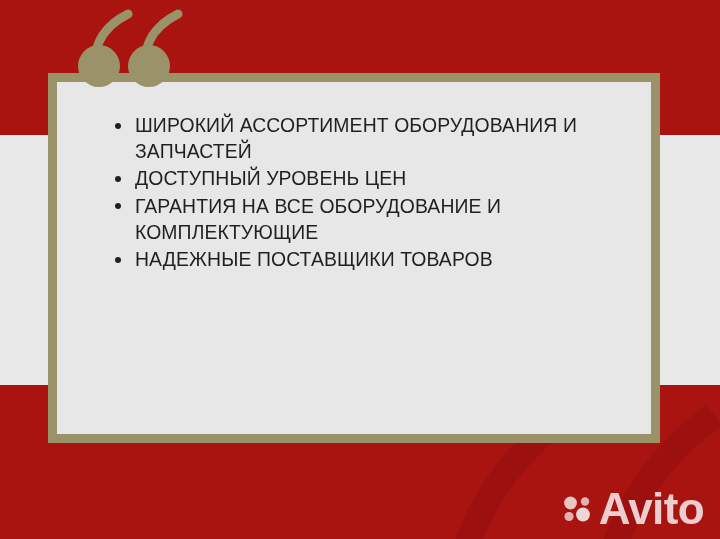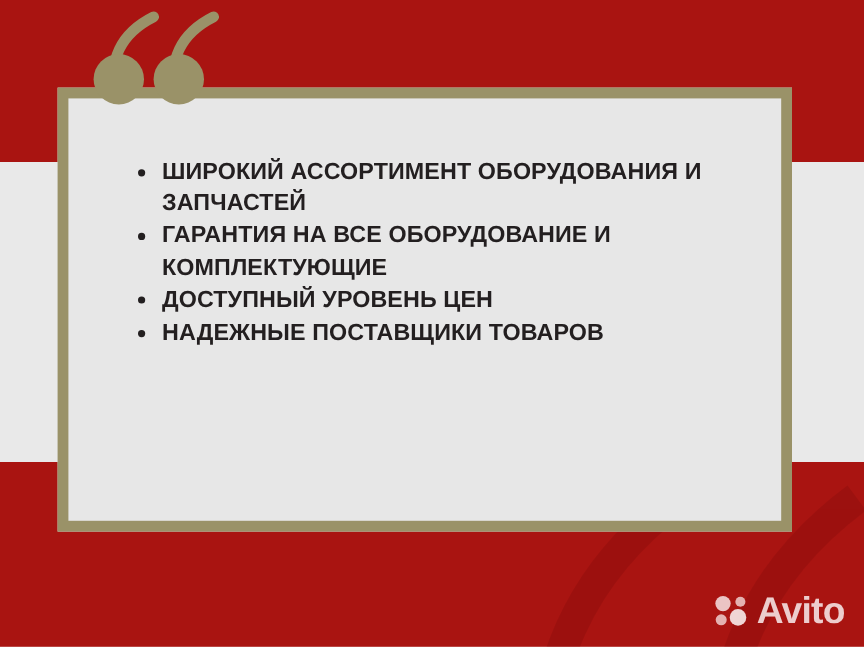--- a/index.html
+++ b/index.html
@@ -70,26 +70,25 @@
     height: 84px;
     z-index: 4;
     pointer-events: none;
   }
   .quote-glyph svg { display: block; width: 100%; height: 100%; }
 
   
   .bullet-list {
     position: absolute;
     left: 52px;
-    top: 48px;
+    top: 30px;
     right: 18px;
     margin: 0;
     padding: 0;
     list-style: none;
-    font-weight: bold;
   }
   .bullet-item {
     position: relative;
     padding-left: 26px;
     margin: 0 0 1px 0;
     color: #231F20;
     font-size: 19.4px;
     line-height: 26.2px;
     letter-spacing: 0.1px;
     text-transform: uppercase;
@@ -113,21 +112,21 @@
     bottom: 14px;
     display: flex;
     align-items: center;
     gap: 7px;
     z-index: 5;
     opacity: 0.93;
   }
   .avito-dots { width: 30px; height: 26px; display: block; }
   .avito-word {
     color: #F3DCDC;
-    font-size: 31px;
+    font-size: 44px;
     line-height: 33px;
     font-weight: bold;
     letter-spacing: -0.6px;
   }
 </style>
 </head>
 <body>
 
 <div id="stage">
 
@@ -153,22 +152,22 @@
         <path d="M72 74 C66 42 76 20 104 6"></path>
       </g>
       <circle cx="25" cy="58" r="21" fill="#9A9268"></circle>
       <circle cx="75" cy="58" r="21" fill="#9A9268"></circle>
     </svg>
   </div>
 
   <div class="quote-card">
     <ul class="bullet-list">
       <li class="bullet-item">ШИРОКИЙ АССОРТИМЕНТ ОБОРУДОВАНИЯ И ЗАПЧАСТЕЙ</li>
+      <li class="bullet-item">ДОСТУПНЫЙ УРОВЕНЬ ЦЕН</li>
       <li class="bullet-item">ГАРАНТИЯ НА ВСЕ ОБОРУДОВАНИЕ И КОМПЛЕКТУЮЩИЕ</li>
-      <li class="bullet-item">ДОСТУПНЫЙ УРОВЕНЬ ЦЕН</li>
       <li class="bullet-item">НАДЕЖНЫЕ ПОСТАВЩИКИ ТОВАРОВ</li>
     </ul>
   </div>
 
   <div class="avito-logo">
     <span class="avito-dots-wrap">
       <svg class="avito-dots" viewBox="0 0 30 26" xmlns="http://www.w3.org/2000/svg" aria-hidden="true">
         <circle cx="8.5" cy="7" r="6.4" fill="#F0D2D2"></circle>
         <circle cx="23" cy="5.5" r="4.2" fill="#E9BDBD"></circle>
         <circle cx="7" cy="20.5" r="4.6" fill="#E9BDBD"></circle>

